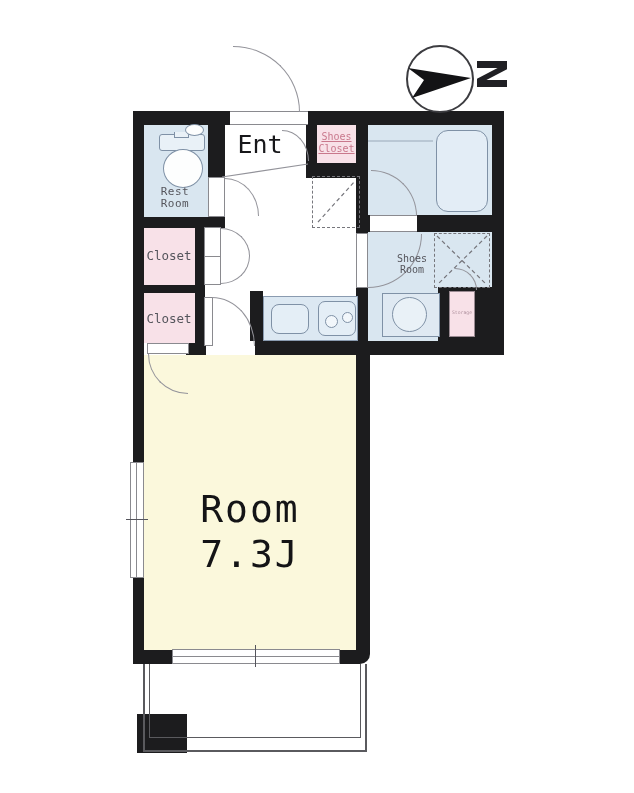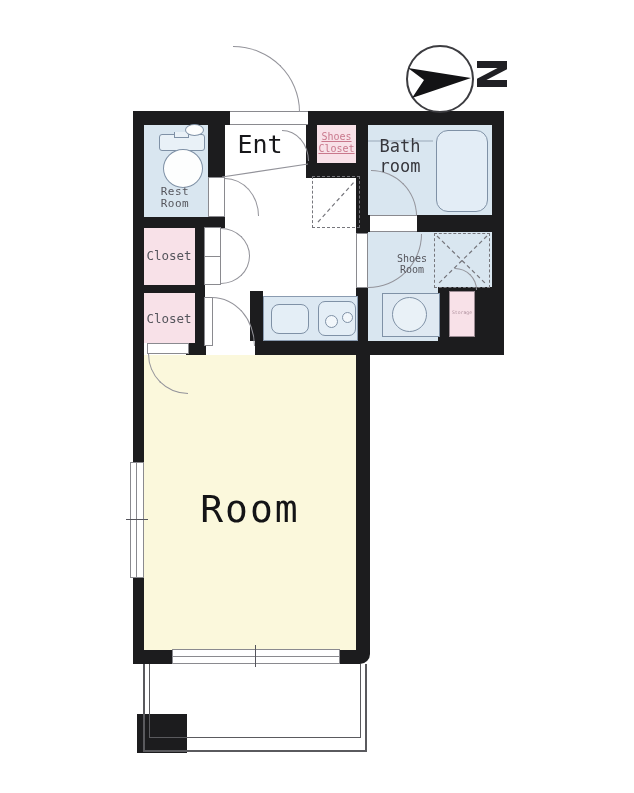--- a/index.html
+++ b/index.html
@@ -138,24 +138,23 @@
     </svg>
   </div>
   <div class="abs" style="left:470px;top:52px;width:42px;height:44px;transform:rotate(90deg);font-family:'DejaVu Sans',sans-serif;font-weight:700;font-size:40px;line-height:44px;text-align:center;color:#202024;">N</div>
 
   <div class="lbl" style="left:228px;top:131px;width:64px;font-size:25px;line-height:28px;color:#17171a;text-align:center;">Ent</div>
 
   <div class="lbl" style="left:146px;top:186px;width:58px;font-size:11px;line-height:12px;letter-spacing:0.5px;"><span>Rest</span><br><span>Room</span></div>
 
   <div class="lbl" style="left:315px;top:131px;width:43px;font-size:10px;line-height:12px;color:var(--shoes-pink,#c9788c);text-decoration:underline;"><span>Shoes</span><br><span>Closet</span></div>
 
-  <div class="lbl" style="left:366px;top:136px;width:68px;font-size:17px;line-height:20px;color:#37373d;"><span>Bath</span><br><span>room</span></div>
 
   <div class="lbl" style="left:381px;top:253px;width:62px;font-size:10px;line-height:11px;"><span>Shoes</span><br><span>Room</span></div>
 
   <div class="lbl" style="left:143px;top:249px;width:52px;font-size:12.5px;line-height:14px;">Closet</div>
   <div class="lbl" style="left:143px;top:312px;width:52px;font-size:12.5px;line-height:14px;">Closet</div>
 
   <div class="lbl" style="left:446px;top:308px;width:32px;font-size:6px;line-height:7px;color:#b193a0;transform:scale(0.8);">Storage</div>
 
-  <div class="lbl" style="left:150px;top:442px;width:200px;font-size:38px;line-height:45px;letter-spacing:2px;color:#141416;"><br><span>Room</span><br></div>
+  <div class="lbl" style="left:150px;top:442px;width:200px;font-size:38px;line-height:45px;letter-spacing:2px;color:#141416;"><br><span>Room</span><br><span>7.3J</span></div>
 
 </div>
 
 </body></html>

